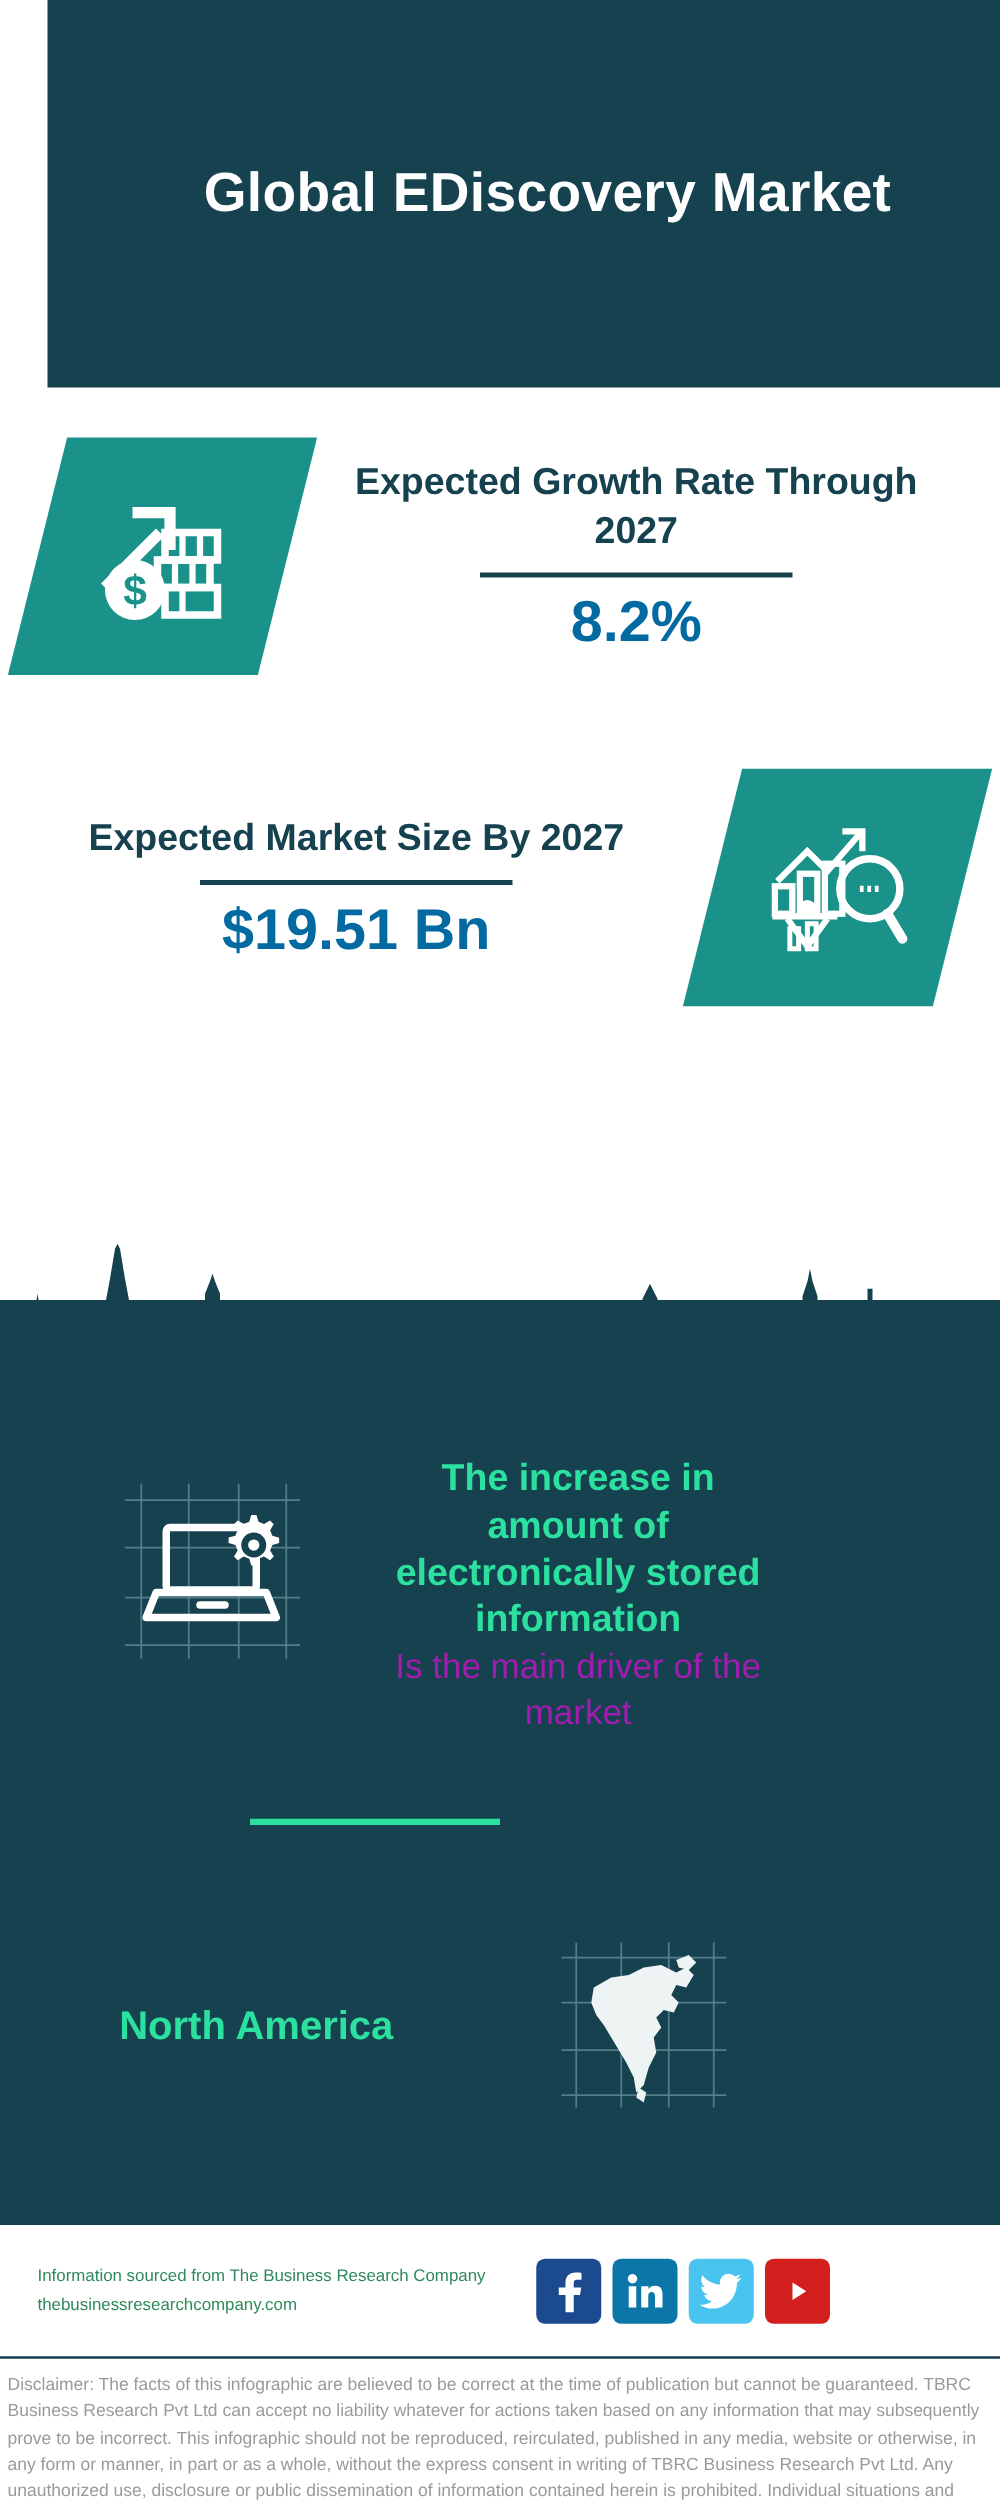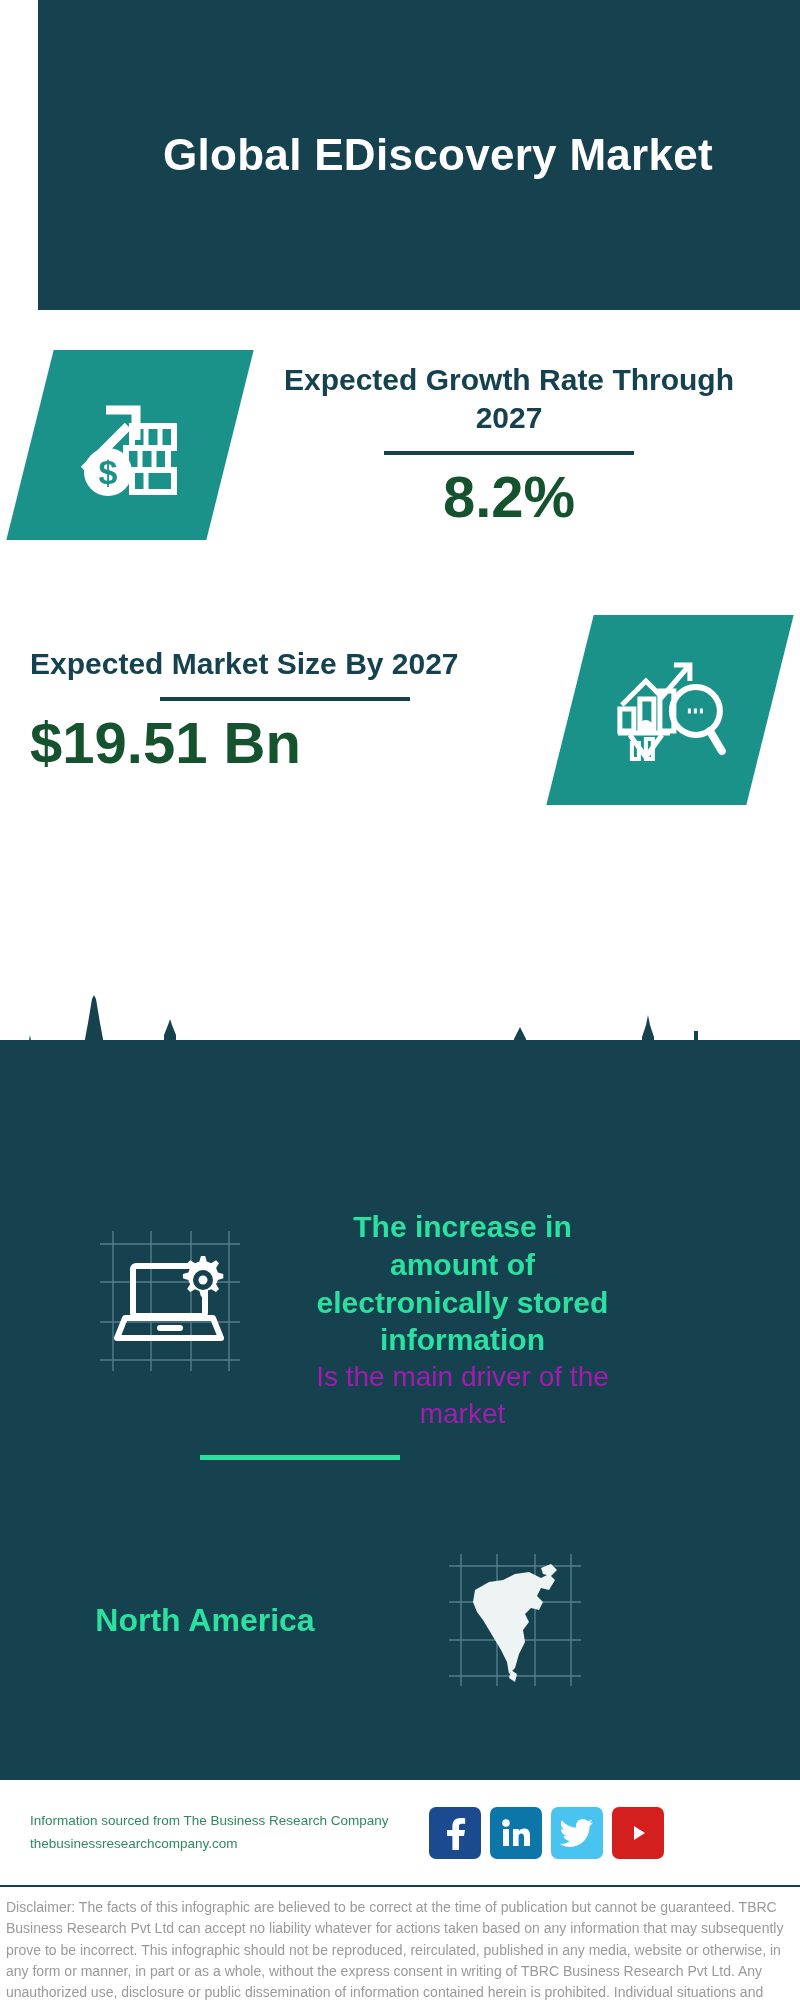--- a/index.html
+++ b/index.html
@@ -37,43 +37,43 @@
   .para-icon .glyph { transform:skewX(14deg); }
   .stat1 .icon-wrap { width:260px; display:flex; justify-content:center; }
   .stat1 .txt { flex:1; text-align:center; padding-right:42px; }
   .stat-label {
     color:#164250; font-size:30px; font-weight:bold; line-height:1.28;
   }
   .rule-dark {
     width:250px; height:4px; background:#164250; margin:14px auto 10px;
   }
   .stat-value {
-    color:#14532d; font-size:58px; font-weight:bold; line-height:1.1;
+    color:#0369a1; font-size:46px; font-weight:bold; line-height:1.1;
   }
 
   
   .stat2 {
     position:absolute; left:0; top:580px; width:800px; height:260px;
     display:flex; align-items:center;
   }
-  .stat2 .txt { flex:1; text-align:left; padding-left:30px; }
+  .stat2 .txt { flex:1; text-align:center; padding-left:30px; }
   .stat2 .icon-wrap { width:260px; display:flex; justify-content:center; }
 
   
   .dark-panel {
     position:absolute; left:0; top:1040px; width:800px; height:740px;
     background:#164250;
   }
   .skyline {
     position:absolute; left:0; top:985px; width:800px; height:120px;
     display:block;
   }
 
   .driver {
-    position:absolute; left:0; top:1208px; width:660px; height:280px;
+    position:absolute; left:0; top:1164px; width:660px; height:280px;
     display:flex; align-items:flex-start;padding-left:45px;
   }
   .driver .icon-box { width:250px; display:flex; justify-content:center; padding-top:18px; }
   .driver .txt { flex:1; padding-right:30px; text-align:center; }
   .mint { color:#2ce0a0; font-size:30px; font-weight:bold; line-height:1.26; }
   .white-txt { color:#a21caf; font-size:28px; line-height:1.3; }
 
   .rule-mint {
     position:absolute; left:200px; top:1455px;
     width:200px; height:5px; background:#2ce0a0;

